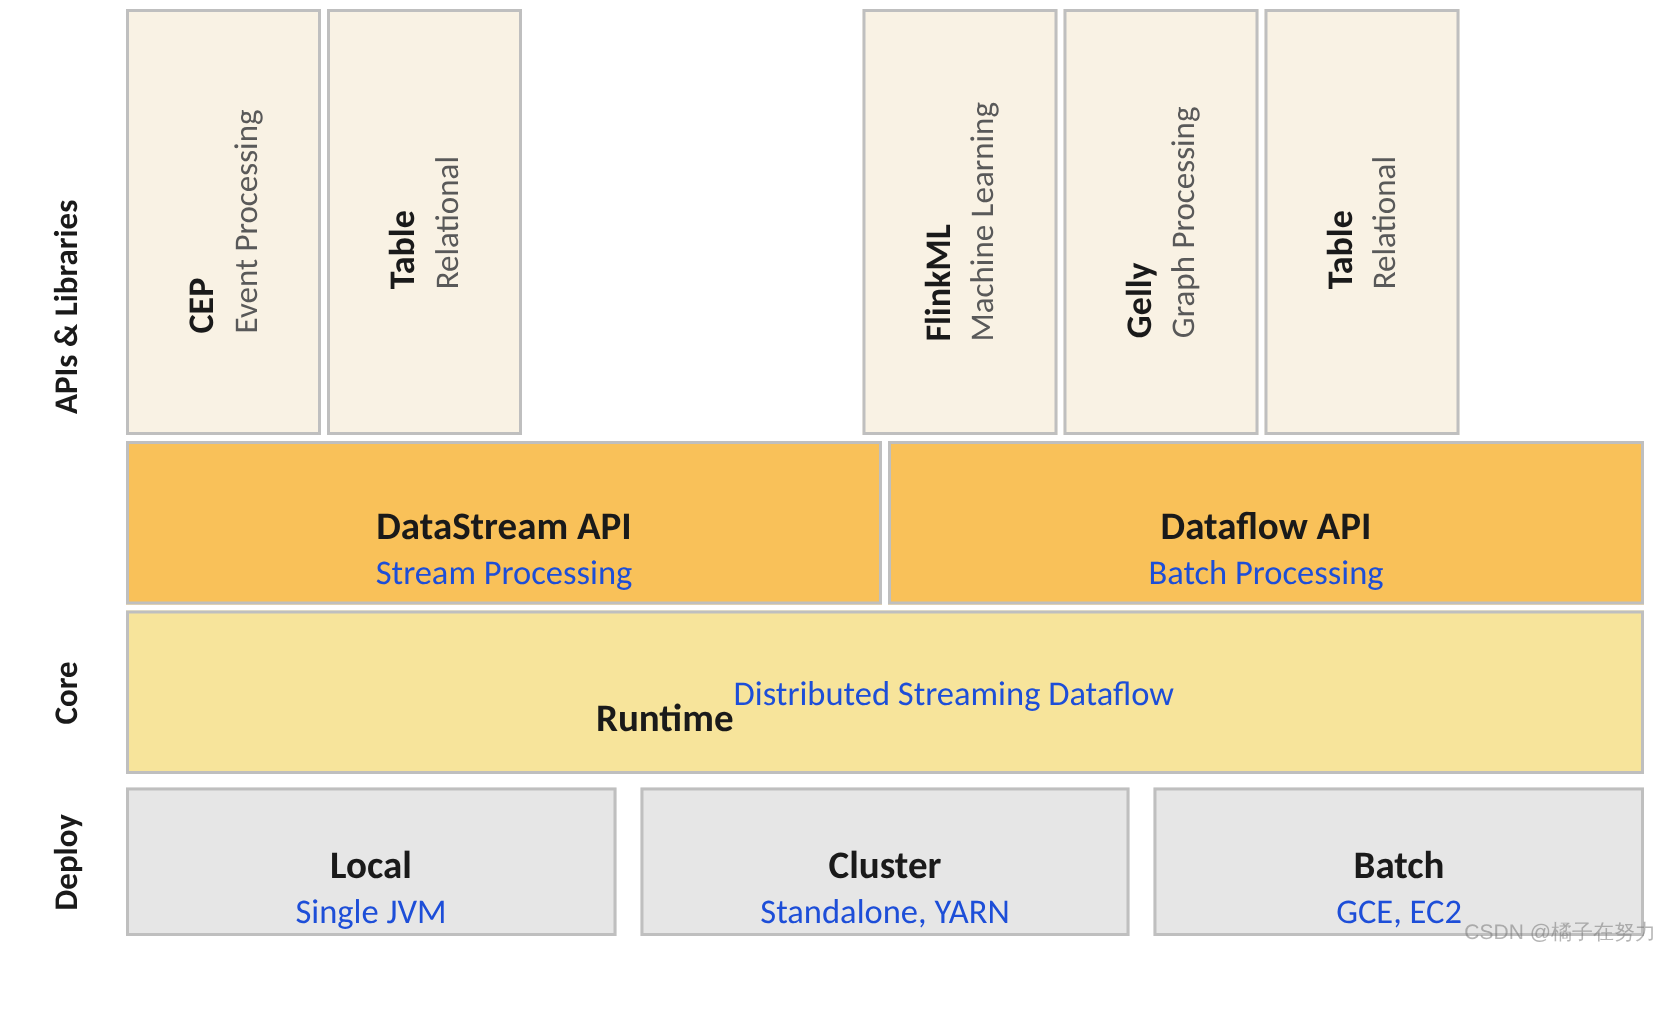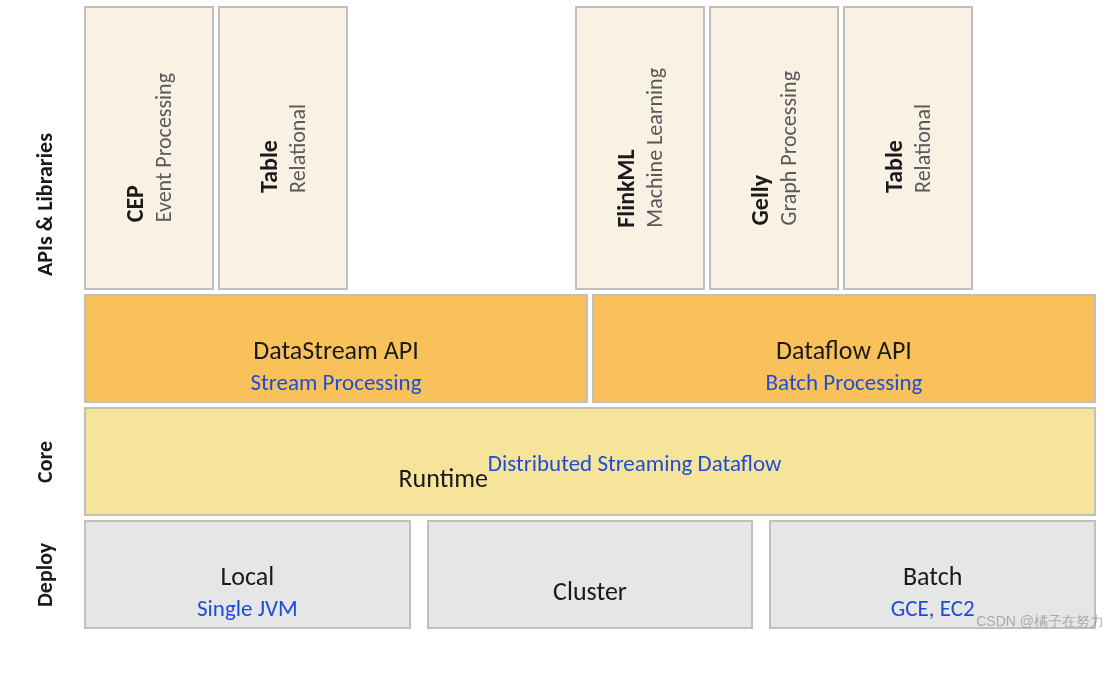--- a/index.html
+++ b/index.html
@@ -58,36 +58,36 @@
   .api-box {
     flex: 1;
     background: #f9c159;
     border: 2px solid #bfbfbf;
     display: flex;
     flex-direction: column;
     align-items: center;
     justify-content: center;
     text-align: center;
   }
-  .api-name { font-weight: 400; font-size: 26px; color: #1a1a1a; margin-top: 33px; }
+  .api-name { font-weight: 700; font-size: 26px; color: #1a1a1a; margin-top: 33px; }
   .api-sub  { font-weight: 400; font-size: 23px; color: #1d4ed8; margin-top: 2px; }
 
   
   .core-box {
     width: 100%; height: 100%;
     background: #f7e49b;
     border: 2px solid #bfbfbf;
     display: flex;
     flex-direction: row;
     align-items: center;
     justify-content: center;
   }
 
   
-  .deploy-strip { display: flex; gap: 16px; height: 100%; }
+  .deploy-strip { display: flex; gap: 16px; height: 100%; align-items: center; }
   .deploy-box {
     flex: 1;
     background: #e6e6e6;
     border: 2px solid #bfbfbf;
     display: flex;
     flex-direction: column;
     align-items: center;
     justify-content: center;
   }
 
@@ -172,20 +172,21 @@
   </div>
 
   <div class="row-label">Deploy</div>
   <div class="row-content deploy-strip">
     <div class="deploy-box">
       <div class="api-name">Local</div>
       <div class="api-sub">Single JVM</div>
     </div>
     <div class="deploy-box">
       <div class="api-name">Cluster</div>
+      <div class="api-sub">Standalone, YARN</div>
     </div>
     <div class="deploy-box">
       <div class="api-name">Batch</div>
       <div class="api-sub">GCE, EC2</div>
     </div>
   </div>
 
 </div>
 
 <div class="watermark">CSDN @橘子在努力</div>

